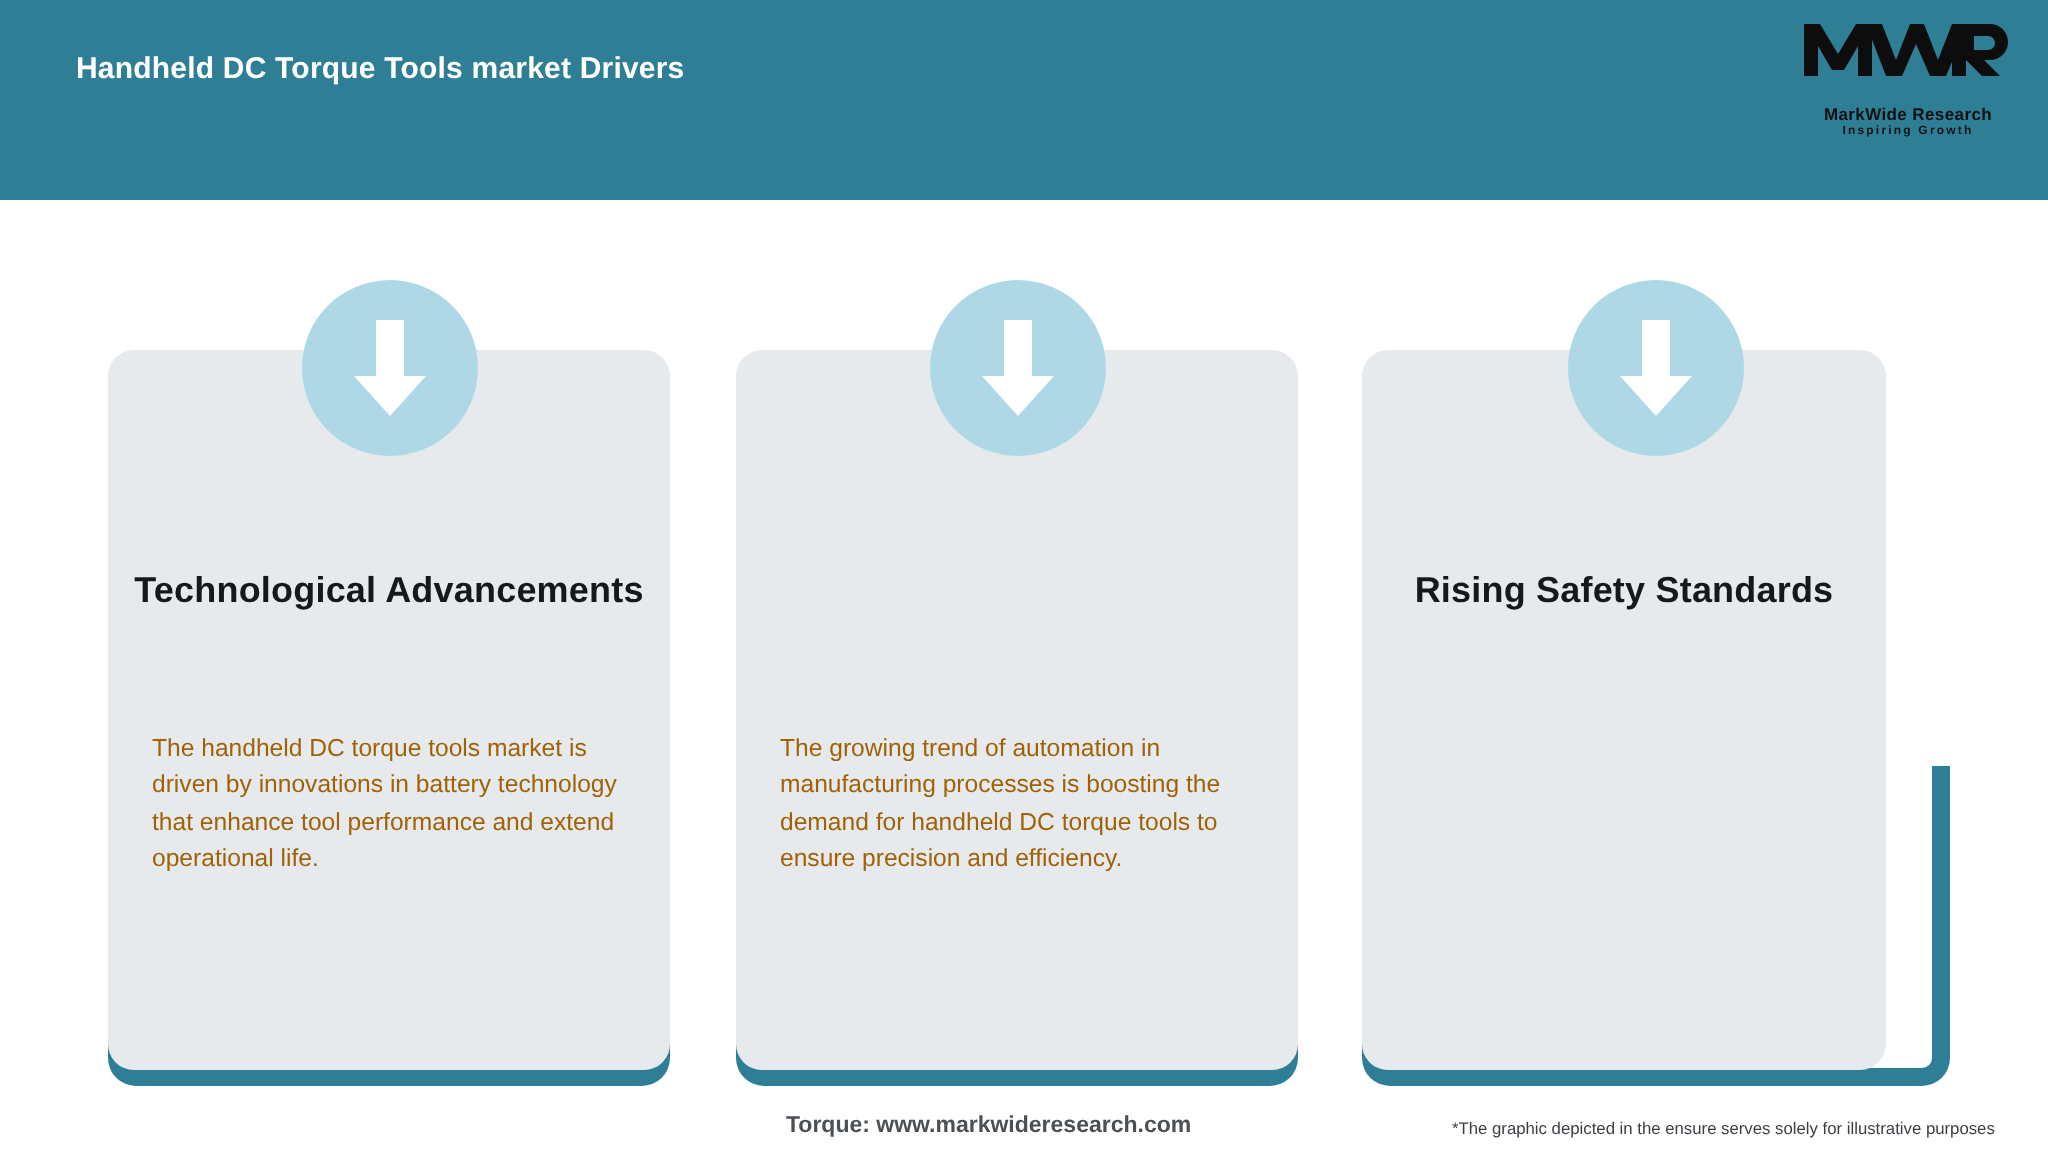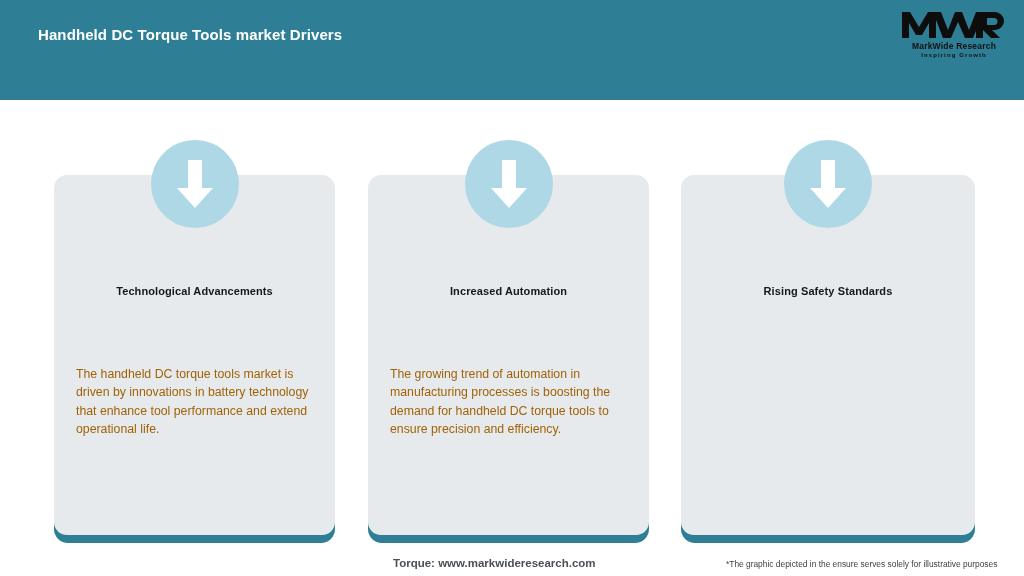--- a/index.html
+++ b/index.html
@@ -27,21 +27,21 @@
     position:absolute;right:16px;top:8px;
     width:108px;height:56px;
     text-align:center;
   }
   .logo-mark{
     display:block;width:100%;height:32px;
   }
   .logo-name{
     display:block;
     font-size:8.5px;font-weight:bold;color:#111111;
-    letter-spacing:.2px;line-height:10px;margin-top:1px;
+    letter-spacing:.2px;line-height:10px;margin-top:12px;
     white-space:nowrap;
   }
   .logo-tag{
     display:block;
     font-size:6px;font-weight:bold;color:#111111;
     letter-spacing:1.1px;line-height:8px;
     white-space:nowrap;
   }
 
   
@@ -68,35 +68,35 @@
   }
   .c2 .frame{width:294px;}
 
   .card{
     position:absolute;left:14px;top:35px;
     width:281px;height:360px;
     background:#e7eaec;
     border-radius:13px;
     box-sizing:border-box;
   }
-  .c2 .card{width:294px;padding-left:28px;}
+  .c2 .card{width:262px;padding-left:28px;}
 
   .circle{
     position:absolute;top:0;left:50%;
     transform:translateX(-50%);
     width:88px;height:88px;border-radius:50%;
     background:#aed8e6;
     display:flex;align-items:center;justify-content:center;
   }
   .arrow-svg{display:block;}
 
   .card-title{
     position:absolute;left:12px;right:12px;top:110px;
     text-align:center;
-    font-size:11px;font-weight:bold;color:#17181a;
+    font-size:18px;font-weight:bold;color:#17181a;
     letter-spacing:.1px;
   }
   .card-body{
     position:absolute;left:22px;right:18px;top:190px;
     font-size:12.3px;color:#a16207;
     line-height:18.4px;text-align:left;
   }
   .c2 .card-body{left:24px;right:16px;}
 
   
@@ -144,21 +144,20 @@
     <div class="circle">
       <svg class="arrow-svg" width="40" height="52" viewBox="0 0 40 52">
         <polygon points="13,2 27,2 27,30 38,30 20,50 2,30 13,30" fill="#ffffff"></polygon>
       </svg>
     </div>
   </div>
 
   <div class="card-wrap c1">
     <div class="frame"></div>
     <div class="card">
-      <div class="card-title">Increased Automation</div>
       <div class="card-body">The growing trend of automation in manufacturing processes is boosting the demand for handheld DC torque tools to ensure precision and efficiency.</div>
     </div>
     <div class="circle">
       <svg class="arrow-svg" width="40" height="52" viewBox="0 0 40 52">
         <polygon points="13,2 27,2 27,30 38,30 20,50 2,30 13,30" fill="#ffffff"></polygon>
       </svg>
     </div>
   </div>
 
   <div class="card-wrap c2">

